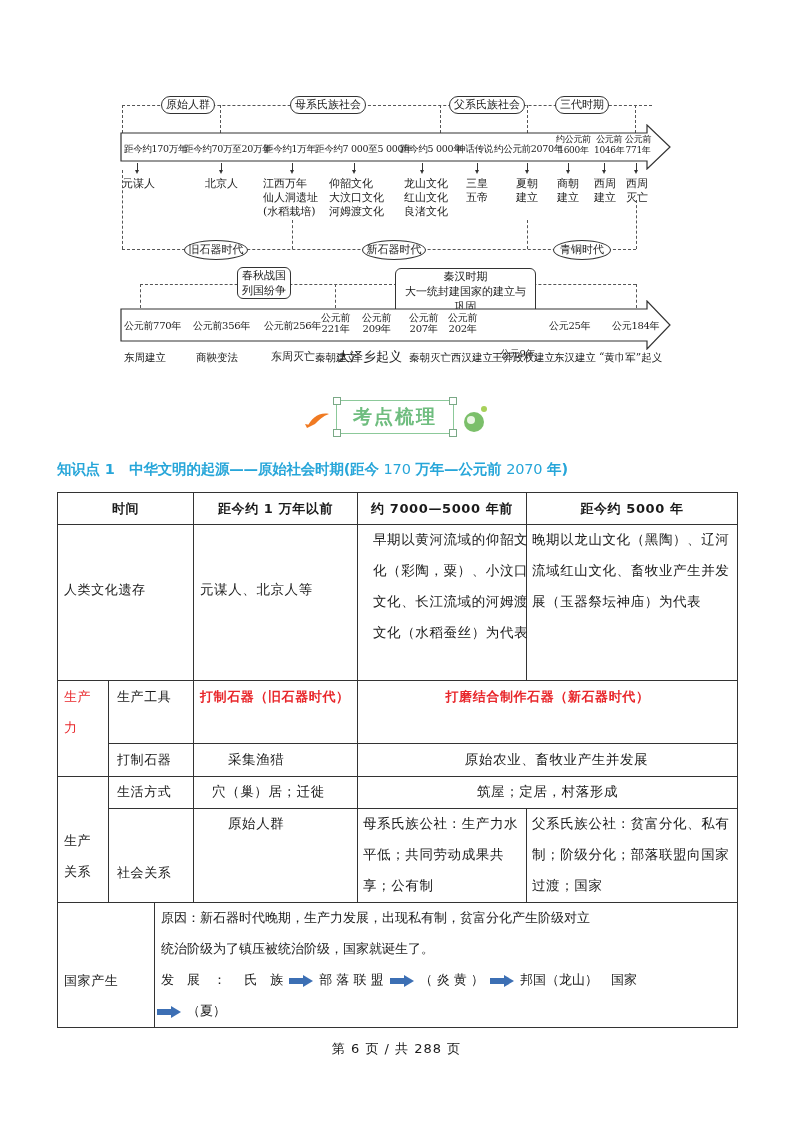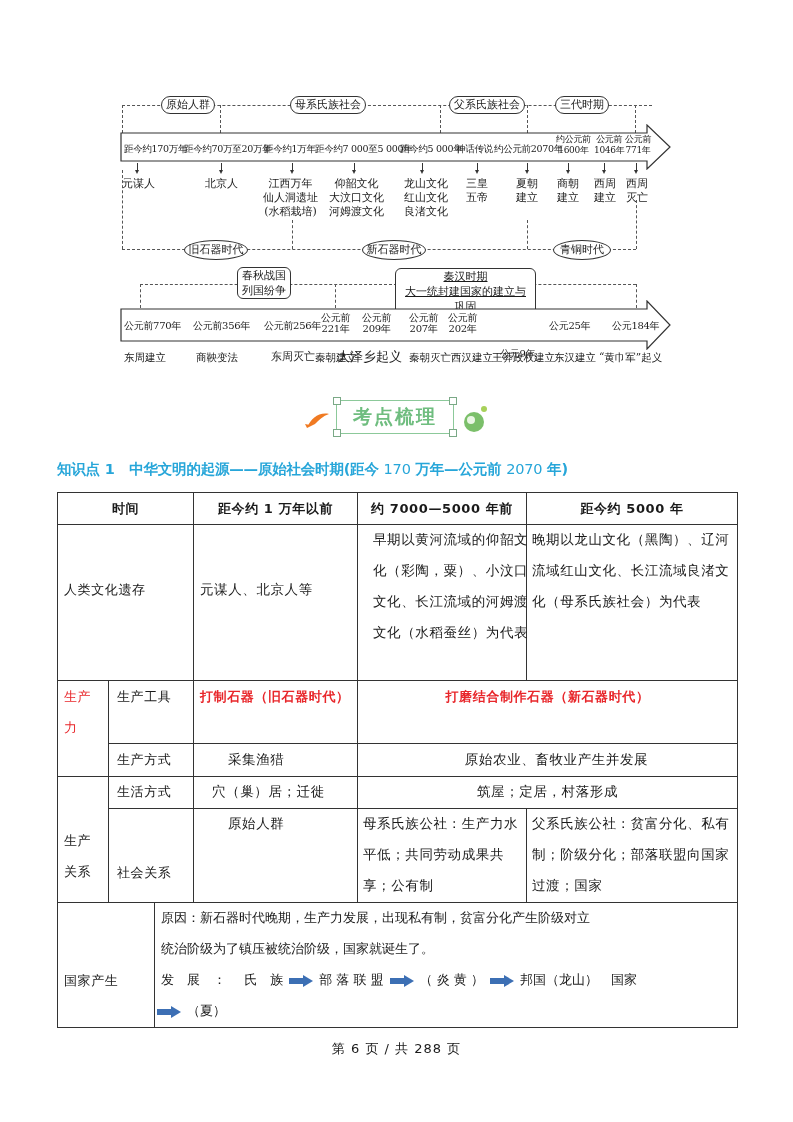--- a/index.html
+++ b/index.html
@@ -2,21 +2,21 @@
 <html><head>
 <meta charset="utf-8">
 <style>
   html, body { margin:0; padding:0; background:#ffffff; }
   body { width:793px; height:1122px; position:relative; overflow:hidden;
          font-family:"DejaVu Serif","Liberation Serif",serif; color:#1a1a1a; }
   .abs { position:absolute; }
   
   .tl-text { position:absolute; font-size:9.5px; white-space:nowrap; line-height:11px; letter-spacing:-0.3px; }
   .tl-small { font-size:9px; text-align:center; }
-  .tl-label { position:absolute; font-size:11px; line-height:14px; text-align:center; white-space:nowrap; }
+  .tl-label { position:absolute; font-size:11px; line-height:14px; white-space:nowrap; }
   .dash-h { position:absolute; height:0; border-top:1px dashed #555; }
   .dash-v { position:absolute; width:0; border-left:1px dashed #555; }
   .pill { position:absolute; border:1px solid #333; border-radius:9px; background:#fff;
           font-size:11px; line-height:16px; padding:0 4px; white-space:nowrap; text-align:center; }
   .oval { position:absolute; border:1px solid #333; border-radius:50%; background:#fff;
           font-size:11px; line-height:18px; text-align:center; white-space:nowrap; }
   .tick { position:absolute; width:0; border-left:1px solid #333; }
   .tick-arrow::after { content:""; position:absolute; left:-3px; bottom:-3px;
           border-left:2.5px solid transparent; border-right:2.5px solid transparent; border-top:4px solid #333; }
   
@@ -119,21 +119,21 @@
 </div>
 
 <div>
   <div class="dash-h" style="left:140px; top:284px; width:496px;"></div>
   <div class="dash-v" style="left:140px; top:284px; height:24px;"></div>
   <div class="dash-v" style="left:335px; top:284px; height:24px;"></div>
   <div class="dash-v" style="left:636px; top:284px; height:24px;"></div>
 
   <div class="pill" style="left:237px; top:267px; border-radius:6px; line-height:15px; white-space:pre-line;">春秋战国
 列国纷争</div>
-  <div class="pill" style="left:395px; top:268px; width:131px; border-radius:6px; line-height:15px; white-space:pre-line;text-decoration:underline;">秦汉时期
+  <div class="pill" style="left:395px; top:268px; width:131px; border-radius:6px; line-height:15px; white-space:pre-line;">秦汉时期
 大一统封建国家的建立与巩固</div>
 
   <svg class="abs" style="left:120px; top:300px;" width="552" height="50" viewBox="0 0 552 50">
     <path d="M1 9 H527 V1 L550 25 L527 49 V41 H1 Z" fill="#fff" stroke="#333" stroke-width="1.2"></path>
   </svg>
 
   <div class="tl-text" style="left:124px; top:320px; font-size:10px;">公元前770年</div>
   <div class="tl-text" style="left:193px; top:320px; font-size:10px;">公元前356年</div>
   <div class="tl-text" style="left:264px; top:320px; font-size:10px;">公元前256年</div>
   <div class="tl-text tl-small" style="left:321px; top:312px; white-space:pre-line; font-size:10px;">公元前
@@ -192,35 +192,35 @@
   <div class="ct bold" style="left:357px; width:170px; top:493px; text-align:center;">约 7000—5000 年前</div>
   <div class="ct bold" style="left:526px; width:212px; top:493px; text-align:center;">距今约 5000 年</div>
 
   <div class="cell" style="left:57px; top:524px; width:137px; height:157px;"></div>
   <div class="cell" style="left:193px; top:524px; width:165px; height:157px;"></div>
   <div class="cell" style="left:357px; top:524px; width:170px; height:157px;"></div>
   <div class="cell" style="left:526px; top:524px; width:212px; height:157px;"></div>
   <div class="ct sans" style="left:64px; top:574px;">人类文化遗存</div>
   <div class="ct" style="left:200px; top:574px;">元谋人、北京人等</div>
   <div class="ct" style="left:363px; top:524px; width:160px;margin-left:10px;">早期以黄河流域的仰韶文化（彩陶，粟）、小汶口文化、长江流域的河姆渡文化（水稻蚕丝）为代表</div>
-  <div class="ct" style="left:532px; top:524px; width:202px;">晚期以龙山文化（黑陶）、辽河流域红山文化、长江流域良渚文化（母系氏族社会）为代表</div>
+  <div class="ct" style="left:532px; top:524px; width:202px;">晚期以龙山文化（黑陶）、辽河流域红山文化、畜牧业产生并发展（玉器祭坛神庙）为代表</div>
 
   <div class="cell" style="left:57px; top:680px; width:52px; height:97px;"></div>
   <div class="cell" style="left:108px; top:680px; width:86px; height:64px;"></div>
   <div class="cell" style="left:193px; top:680px; width:165px; height:64px;"></div>
   <div class="cell" style="left:357px; top:680px; width:381px; height:64px;"></div>
   <div class="ct sans red" style="left:64px; top:681px; width:34px;">生产力</div>
   <div class="ct sans" style="left:117px; top:681px;">生产工具</div>
   <div class="ct bold red" style="left:200px; top:681px; width:150px;">打制石器（旧石器时代）</div>
   <div class="ct bold red" style="left:357px; top:681px; width:381px; text-align:center;">打磨结合制作石器（新石器时代）</div>
 
   <div class="cell" style="left:108px; top:743px; width:86px; height:34px;"></div>
   <div class="cell" style="left:193px; top:743px; width:165px; height:34px;"></div>
   <div class="cell" style="left:357px; top:743px; width:381px; height:34px;"></div>
-  <div class="ct sans" style="left:117px; top:744px;">生产方式</div>
+  <div class="ct sans" style="left:117px; top:744px;">打制石器</div>
   <div class="ct" style="left:228px; top:744px;">采集渔猎</div>
   <div class="ct" style="left:357px; top:744px; width:399px; text-align:center;">原始农业、畜牧业产生并发展</div>
 
   <div class="cell" style="left:57px; top:776px; width:52px; height:127px;"></div>
   <div class="cell" style="left:108px; top:776px; width:86px; height:33px;"></div>
   <div class="cell" style="left:193px; top:776px; width:165px; height:33px;"></div>
   <div class="cell" style="left:357px; top:776px; width:381px; height:33px;"></div>
   <div class="ct sans" style="left:64px; top:825px; width:34px;">生产关系</div>
   <div class="ct sans" style="left:117px; top:776px;">生活方式</div>
   <div class="ct" style="left:212px; top:776px;">穴（巢）居；迁徙</div>

